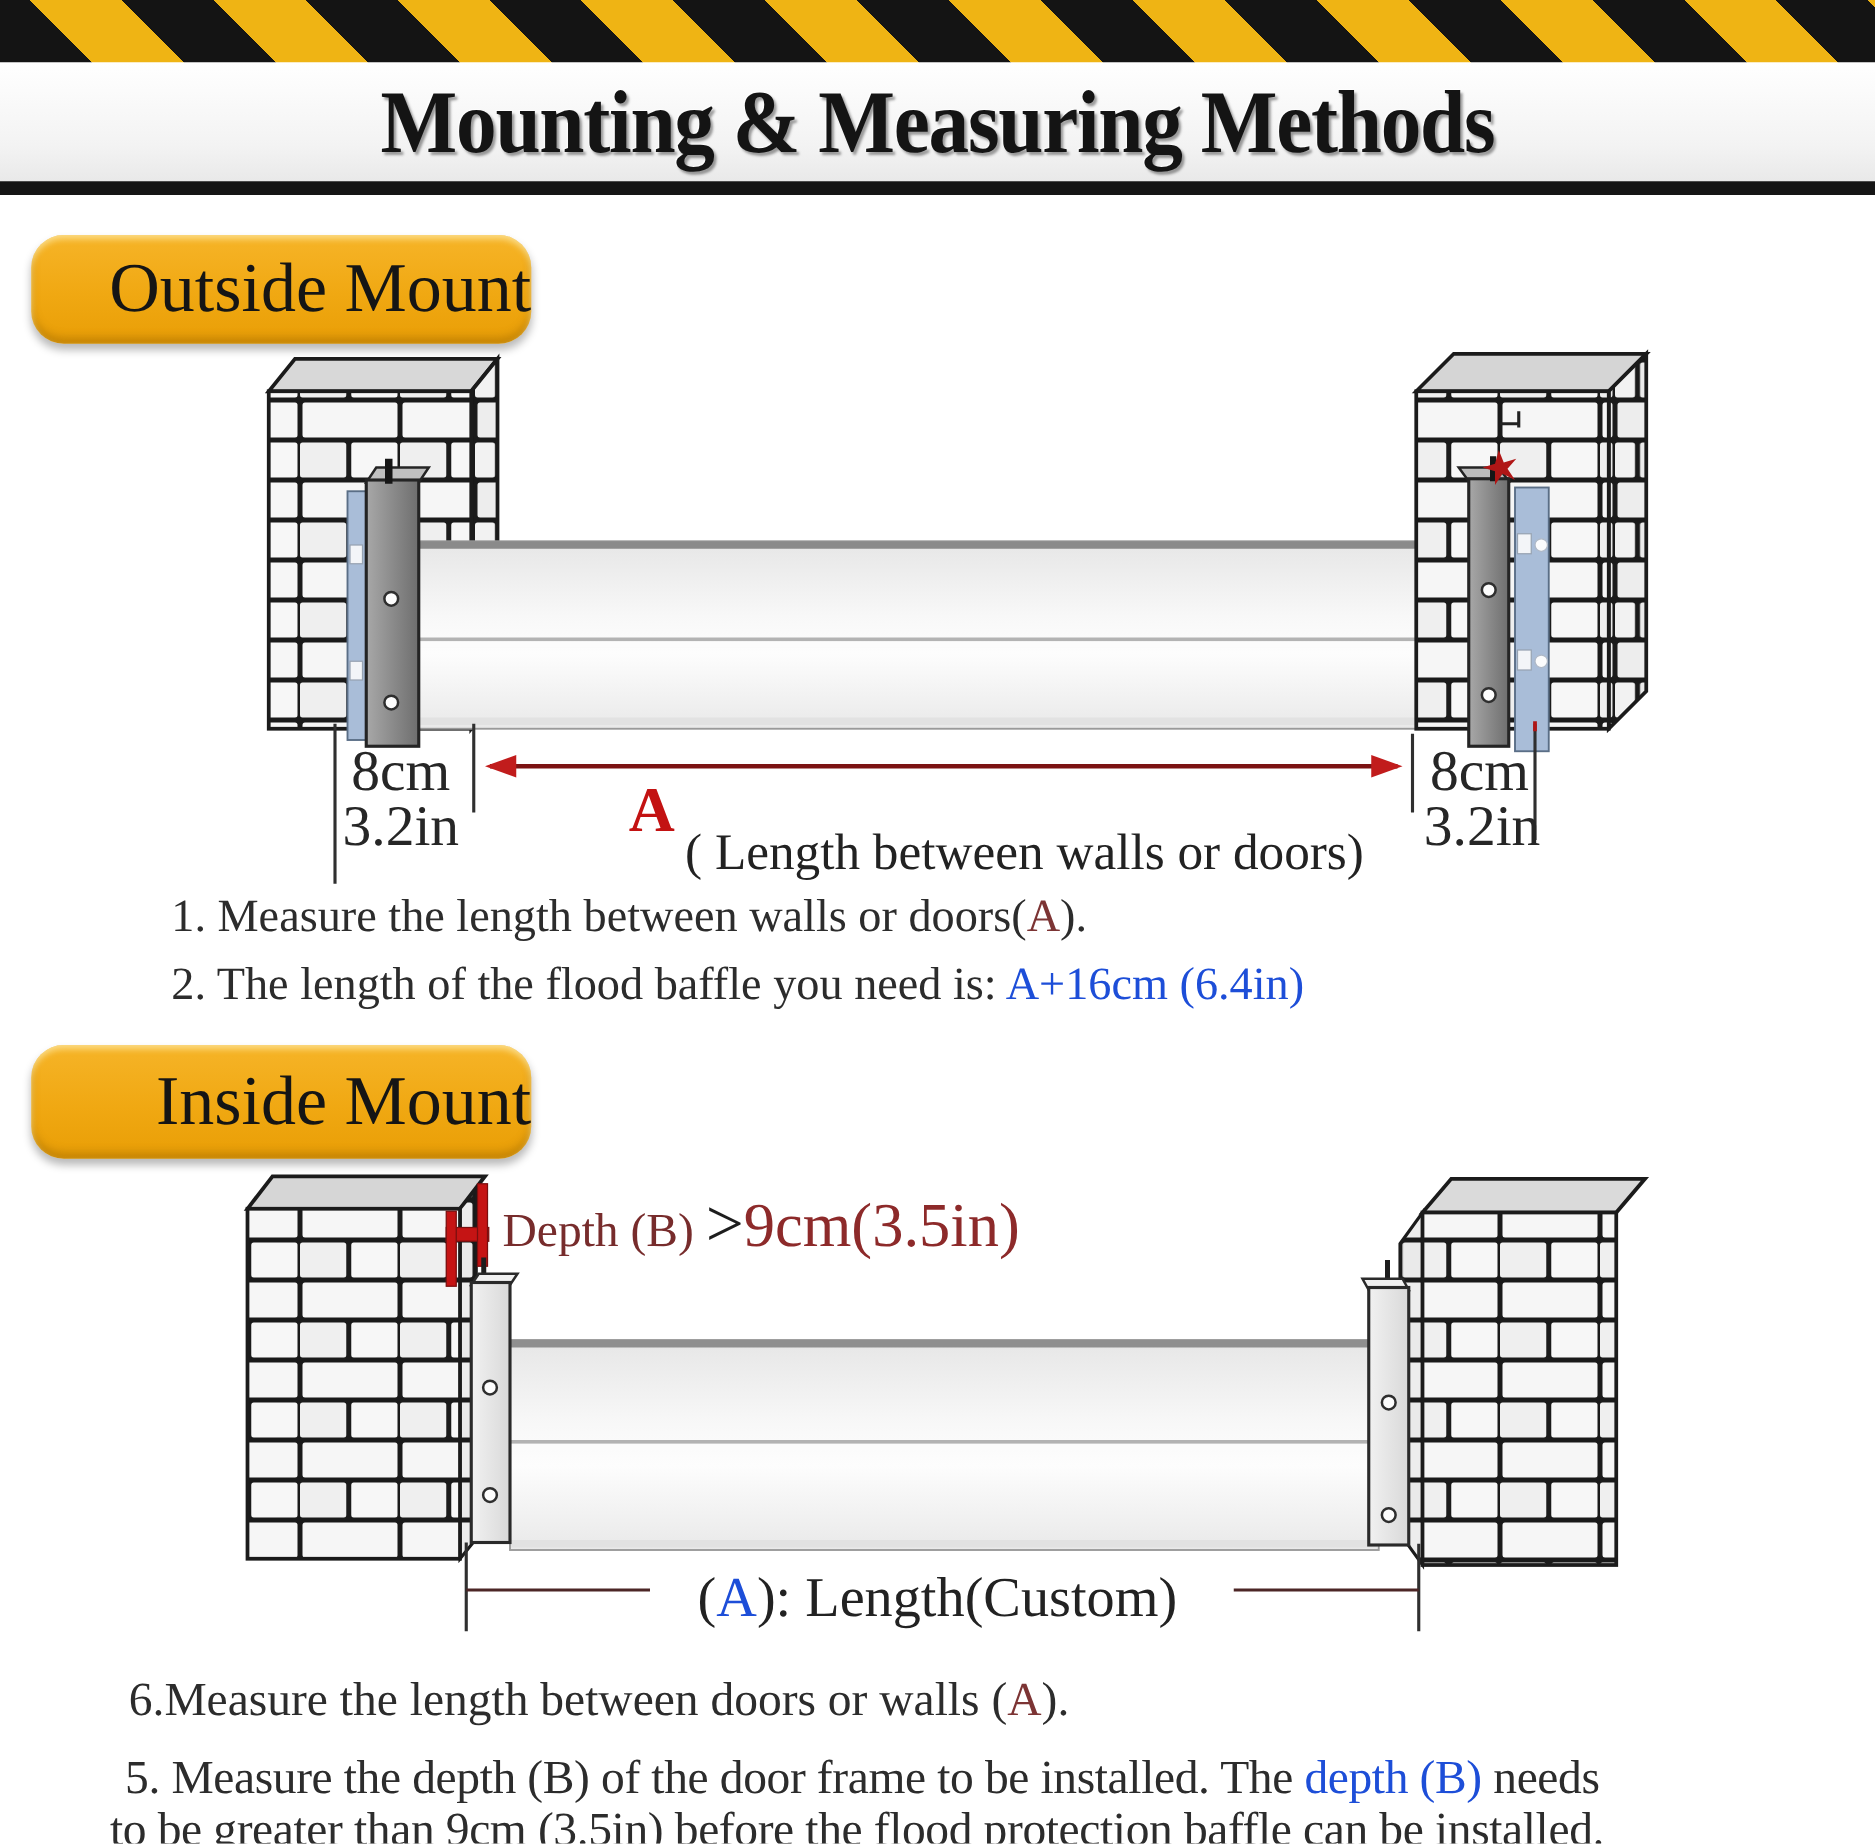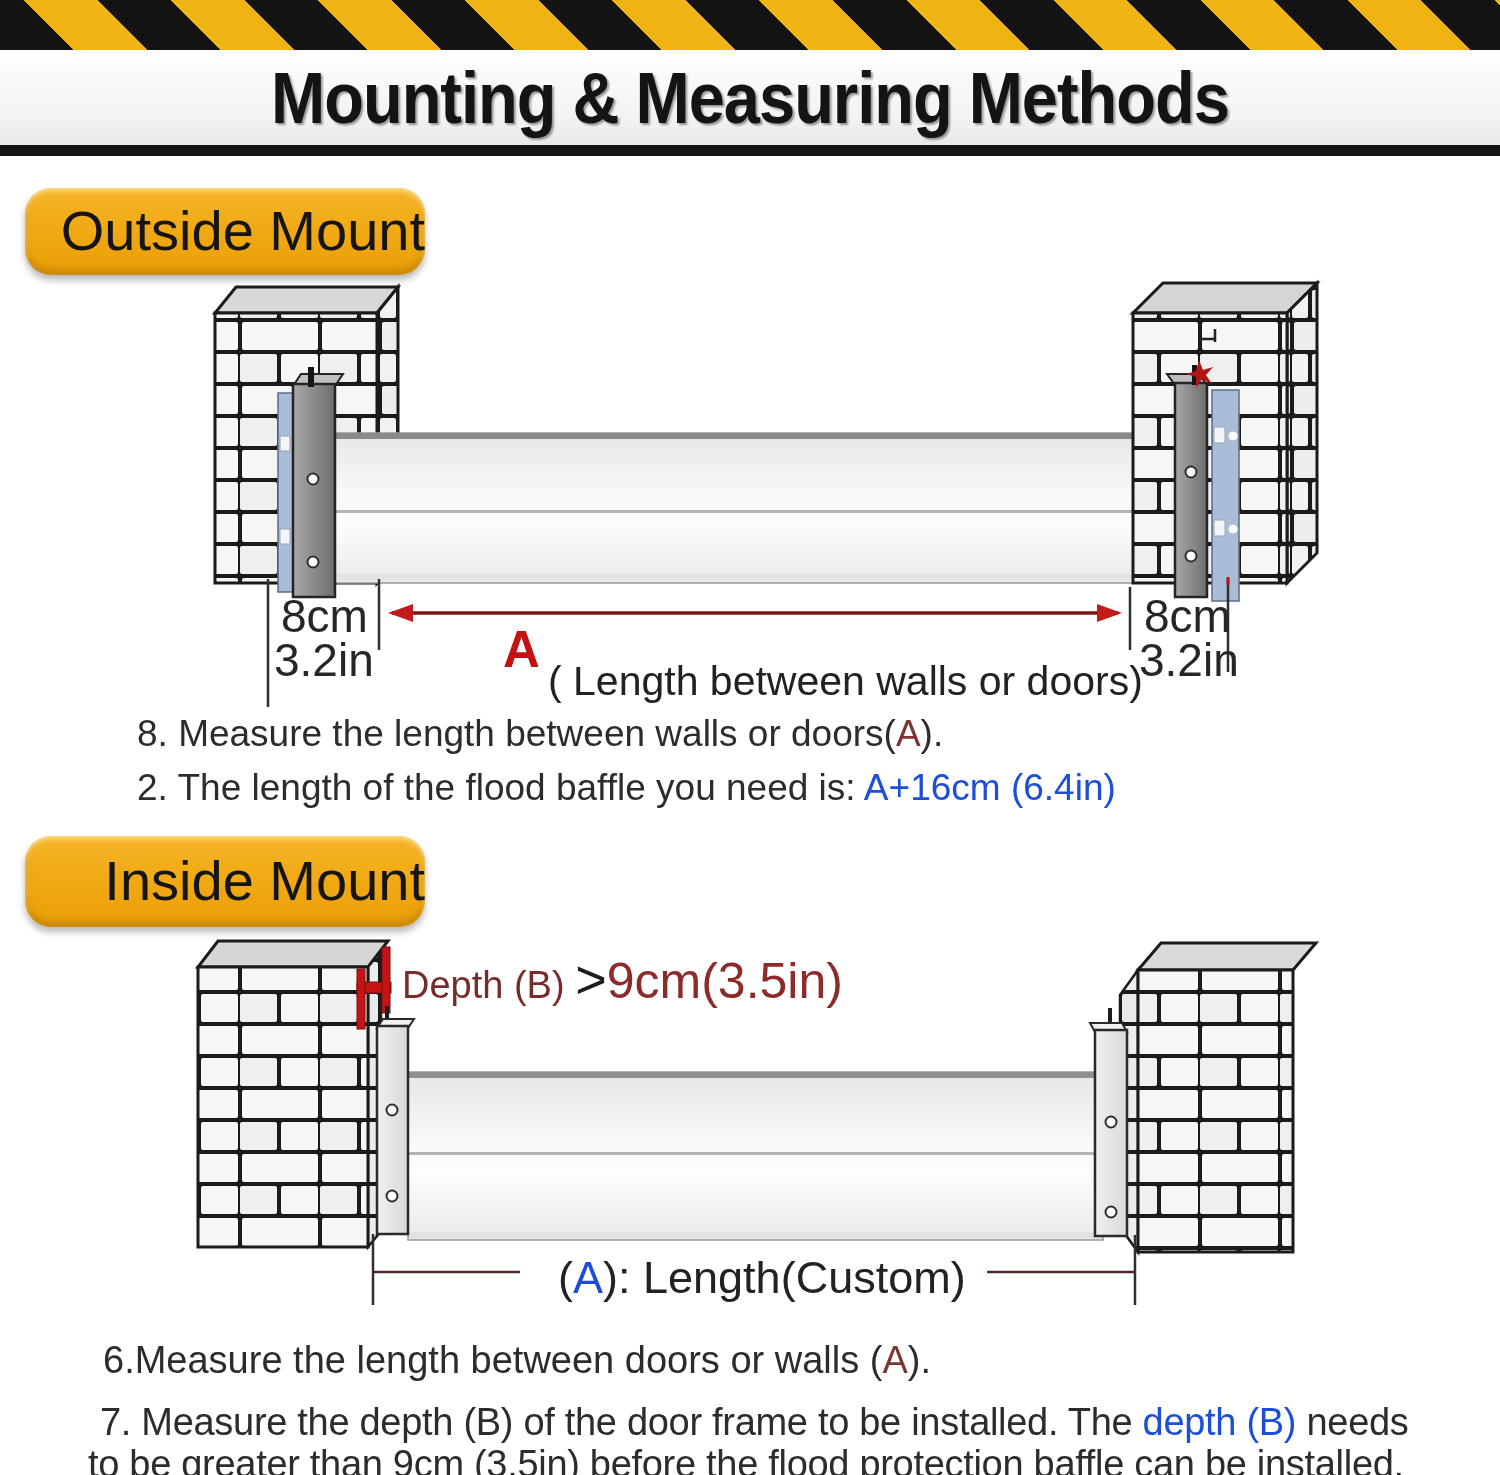--- a/index.html
+++ b/index.html
@@ -1,17 +1,17 @@
 <!DOCTYPE html>
 <html><head>
 <meta charset="utf-8">
 <style>
   html,body{margin:0;padding:0;background:#ffffff;}
   .page{position:relative;width:1500px;height:1475px;background:#ffffff;overflow:hidden;
-        font-family:Liberation Sans, sans-serif;color:#242424;}
+        font-family:Liberation Serif, serif;color:#242424;}
   .abs{position:absolute;}
   .t{white-space:pre;line-height:1.08;}
 
   
   .stripes{position:absolute;top:0;left:0;width:1500px;height:50px;
     background:repeating-linear-gradient(45deg,#141414 0 52px,#efb414 52px 104px);
     box-shadow:0 2px 6px rgba(0,0,0,.35);}
   .title-band{position:absolute;top:50px;left:0;width:1500px;height:95px;
     background:linear-gradient(180deg,#ffffff 0%,#f3f3f3 70%,#e9e9e9 100%);}
   .page-title{position:absolute;top:60px;left:0;width:1500px;text-align:center;
@@ -188,32 +188,32 @@
   </div>
 
   <span class="abs meas t" style="left:281px;top:592px;">8cm</span>
   <span class="abs meas t" style="left:274px;top:636px;">3.2in</span>
   <span class="abs meas t" style="left:1144px;top:592px;">8cm</span>
   <span class="abs meas t" style="left:1139px;top:636px;">3.2in</span>
 
   <span class="abs a-red t" style="left:503px;top:622px;">A</span>
   <span class="abs t" style="left:548px;top:631px;font-size:41px;color:#222;margin-top:28px;">( Length between walls or doors)</span>
 
-  <div class="abs step t" style="left:137px;top:714px;"><span>8. Measure the length between walls or doors(</span><span class="em-dim">A</span><span>).</span></div>
+  <div class="abs step t" style="left:137px;top:714px;"><span>1. Measure the length between walls or doors(</span><span class="em-dim">A</span><span>).</span></div>
   <div class="abs step t" style="left:137px;top:768px;"><span>2. The length of the flood baffle you need is: </span><span class="em-red">A+16cm (6.4in)</span></div>
 
   <div class="badge" style="top:836px;height:91px;">
     <span class="t">Inside Mount</span>
   </div>
 
   <div class="abs depth-wrap" style="left:402px;top:948px;">
     <span class="depth-lbl">Depth (B) </span>
     <span class="depth-gt">&gt;</span>
     <span class="depth-val">9cm(3.5in)</span>
   </div>
 
   <div class="abs len-lbl t" style="left:558px;top:1254px;"><span>(</span><span class="em-red">A</span><span>): Length(Custom)</span></div>
 
   <div class="abs step-in t" style="left:103px;top:1340px;"><span>6.Measure the length between doors or walls (</span><span class="em-dim">A</span><span>).</span></div>
-  <div class="abs step-in t" style="left:100px;top:1402px;letter-spacing:-0.3px;"><span>7. Measure the depth (B) of the door frame to be installed. The </span><span class="em-red">depth (B)</span><span> needs</span></div>
+  <div class="abs step-in t" style="left:100px;top:1402px;letter-spacing:-0.3px;"><span>5. Measure the depth (B) of the door frame to be installed. The </span><span class="em-red">depth (B)</span><span> needs</span></div>
   <div class="abs step-in t" style="left:88px;top:1444px;letter-spacing:-0.3px;">to be greater than 9cm (3.5in) before the flood protection baffle can be installed.</div>
 
 </div>
 
 </body></html>

